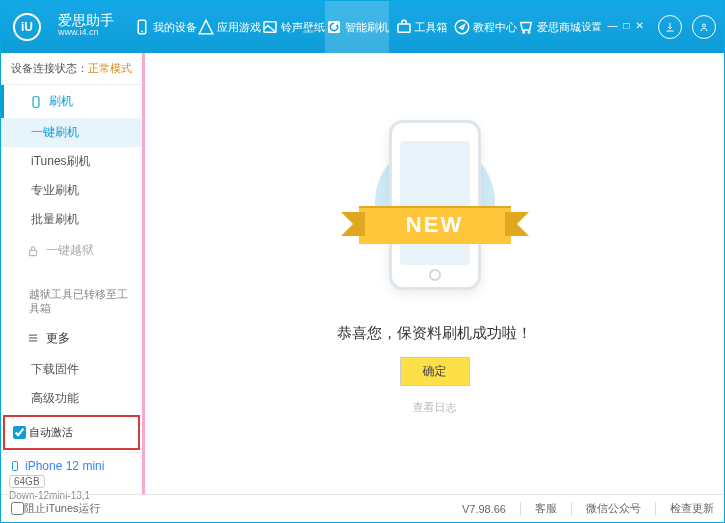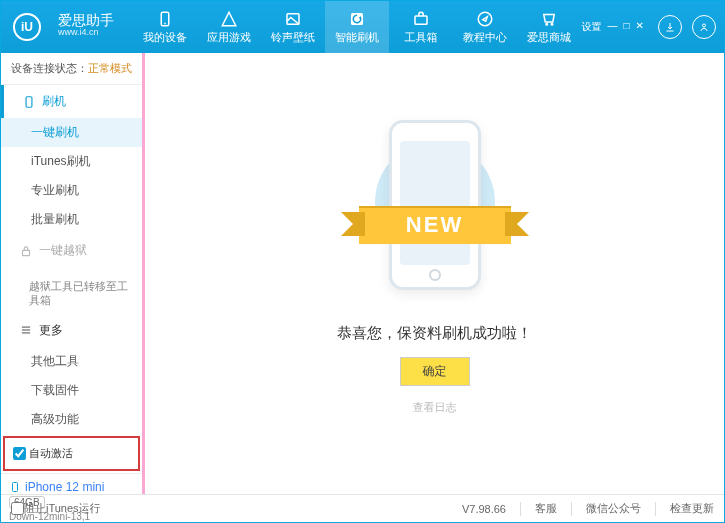--- a/index.html
+++ b/index.html
@@ -5,38 +5,38 @@
 * { margin: 0; padding: 0; box-sizing: border-box; font-family: "Microsoft YaHei", Arial, sans-serif; }
 body { background: #f5f5f5; width: 725px; height: 523px; overflow: hidden; }
 .app { width: 725px; height: 523px; background: #fff; display: flex; flex-direction: column; border: 1px solid #0aa8e0; }
 
 .titlebar { height: 52px; background: linear-gradient(#16a8e6,#0d9ed8); display: flex; align-items: center; color: #fff; padding: 0 8px 0 12px; }
 .logo-wrap { display: flex; gap: 17px; width: 120px; }
 .logo-circle { width: 28px; height: 28px; border: 2px solid #fff; border-radius: 50%; display: flex; align-items: center; justify-content: center; font-size: 12px; font-weight: bold; }
 .logo-text { font-size: 14px; line-height: 1; }
 .logo-sub { font-size: 9px; opacity: 0.85; }
 .topnav { display: flex; flex: 1; height: 100%; }
-.topnav-item { width: 64px; display: flex; flex-direction: column; align-items: center; justify-content: center; font-size: 11px; gap: 2px; cursor: pointer; }
+.topnav-item { width: 64px; display: flex; align-items: center; justify-content: center; font-size: 11px; gap: 2px; cursor: pointer; }
 .topnav-item.active { background: rgba(255,255,255,0.18); }
 .topnav-item svg { width: 18px; height: 18px; }
 .title-right { display: flex; align-items: center; gap: 10px; }
 .window-ctrls { display: flex; gap: 6px; font-size: 10px; margin-right: 4px; }
 .window-ctrls span { cursor: pointer; }
 .round-btn { width: 24px; height: 24px; border: 1.5px solid #fff; border-radius: 50%; display: flex; align-items: center; justify-content: center; cursor: pointer; }
 
 .body { flex: 1; display: flex; min-height: 0; }
 .sidebar { width: 144px; border-right: 3px solid #f9a8d4; display: flex; flex-direction: column; font-size: 12px; }
 .conn-status { padding: 8px 10px; color: #555; font-size: 11px; border-bottom: 1px solid #eee; }
 .conn-status .mode { color: #d48a1e; }
-.side-group-head { display: flex; align-items: center; gap: 6px; padding: 8px 18px; color: #333; }
+.side-group-head { display: flex; align-items: center; gap: 6px; padding: 8px 25px; color: #333; }
 .side-group-head.active { border-left: 3px solid #0e9ed6; color: #0e9ed6; }
 .side-group-head.disabled { color: #aaa; }
 .side-item { padding: 6px 10px 6px 30px; color: #555; cursor: pointer; }
 .side-item.active { background: #e7f4fb; color: #0e9ed6; }
-.side-note { margin: 12px 12px 6px 28px; font-size: 11px; color: #888; line-height: 1.3; }
+.side-note { margin: 20px 12px 6px 28px; font-size: 11px; color: #888; line-height: 1.3; }
 .side-spacer { flex: 1; }
 .checkbox-row { padding: 8px; border: 2px solid #d23c3c; margin: 2px; display: flex; gap: 10px; font-size: 11px; color: #333; }
 .cb { display: flex; align-items: center; gap: 3px; }
 .cb input { accent-color: #0e9ed6; }
 .device-block { padding: 6px 8px; border-top: 1px solid #eee; }
 .dev-name { color: #3b82f6; font-size: 12px; display: flex; align-items: center; gap: 4px; }
 .dev-badge { display: inline-block; border: 1px solid #ccc; border-radius: 3px; padding: 0 4px; font-size: 10px; color: #666; margin-top: 2px; }
 .dev-sub { font-size: 10px; color: #888; margin-top: 2px; }
 
 .main { flex: 1; display: flex; flex-direction: column; align-items: center; justify-content: center; position: relative; }
@@ -174,21 +174,20 @@
       <div class="side-note">越狱工具已转移至工具箱</div>
 
       <div class="side-group-head">
         <svg width="14" height="14" viewBox="0 0 24 24" fill="none" stroke="#666" stroke-width="2">
             <line x1="5" y1="7" x2="19" y2="7"></line>
             <line x1="5" y1="12" x2="19" y2="12"></line>
             <line x1="5" y1="17" x2="19" y2="17"></line>
           </svg>
         <span>更多</span>
       </div>
-      <div class="side-item">其他工具</div>
       <div class="side-item">下载固件</div>
       <div class="side-item">高级功能</div>
 
       <div class="side-spacer"></div>
 
       <div class="checkbox-row">
         <label class="cb">
             <input type="checkbox" checked="" style="">
             <span>自动激活</span>
           </label>

